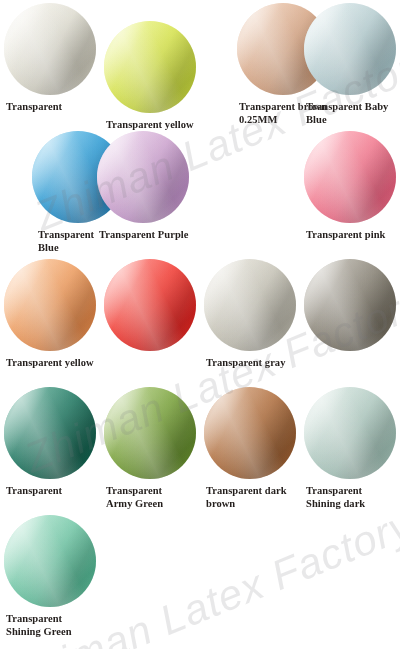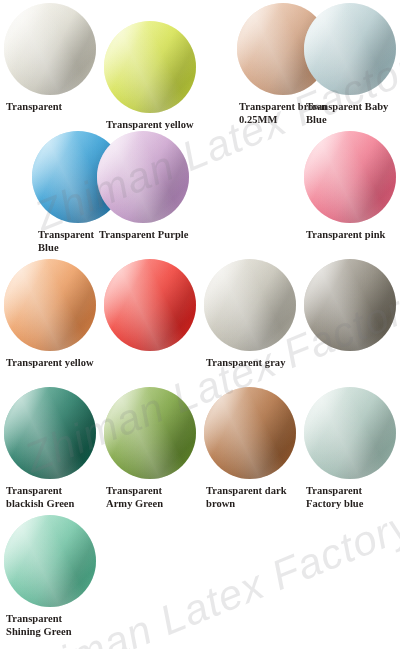--- a/index.html
+++ b/index.html
@@ -200,21 +200,21 @@
         <div class="sheen-b"></div>
         <div class="sheen-c"></div>
       </div>
     </div>
     <div class="swatch-cell" style="left: 0px; top: 387px;">
       <div class="swatch-disc" style="background: linear-gradient(135deg, rgb(63, 162, 134) 0%, rgb(31, 122, 99) 42%, rgb(14, 92, 73) 78%, rgb(31, 122, 99) 100%);">
         <div class="sheen-a"></div>
         <div class="sheen-b"></div>
         <div class="sheen-c"></div>
       </div>
-      <div class="swatch-label"><span>Transparent</span><span class="line2">blackish Green</span></div>
+      <div class="swatch-label"><span>Transparent</span></div>
     </div>
     <div class="swatch-cell" style="left: 100px; top: 387px;">
       <div class="swatch-disc" style="background: linear-gradient(135deg, rgb(163, 198, 103) 0%, rgb(123, 165, 58) 42%, rgb(95, 135, 40) 78%, rgb(123, 165, 58) 100%);">
         <div class="sheen-a"></div>
         <div class="sheen-b"></div>
         <div class="sheen-c"></div>
       </div>
       <div class="swatch-label"><span>Transparent</span><span class="line2">Army Green</span></div>
     </div>
     <div class="swatch-cell" style="left: 200px; top: 387px;">
@@ -224,21 +224,21 @@
         <div class="sheen-c"></div>
       </div>
       <div class="swatch-label"><span>Transparent dark brown</span></div>
     </div>
     <div class="swatch-cell" style="left: 300px; top: 387px;">
       <div class="swatch-disc" style="background: linear-gradient(135deg, rgb(211, 228, 221) 0%, rgb(181, 207, 198) 42%, rgb(155, 188, 177) 78%, rgb(181, 207, 198) 100%);">
         <div class="sheen-a"></div>
         <div class="sheen-b"></div>
         <div class="sheen-c"></div>
       </div>
-      <div class="swatch-label"><span>Transparent</span><span class="line2">Factory blue</span></div>
+      <div class="swatch-label"><span>Transparent</span><span class="line2">Shining dark</span></div>
     </div>
     <div class="swatch-cell" style="left: 0px; top: 515px;">
       <div class="swatch-disc" style="background: linear-gradient(135deg, rgb(162, 224, 198) 0%, rgb(118, 204, 171) 42%, rgb(79, 180, 144) 78%, rgb(118, 204, 171) 100%);">
         <div class="sheen-a"></div>
         <div class="sheen-b"></div>
         <div class="sheen-c"></div>
       </div>
       <div class="swatch-label"><span>Transparent</span><span class="line2">Shining Green</span></div>
     </div>
   </div>

